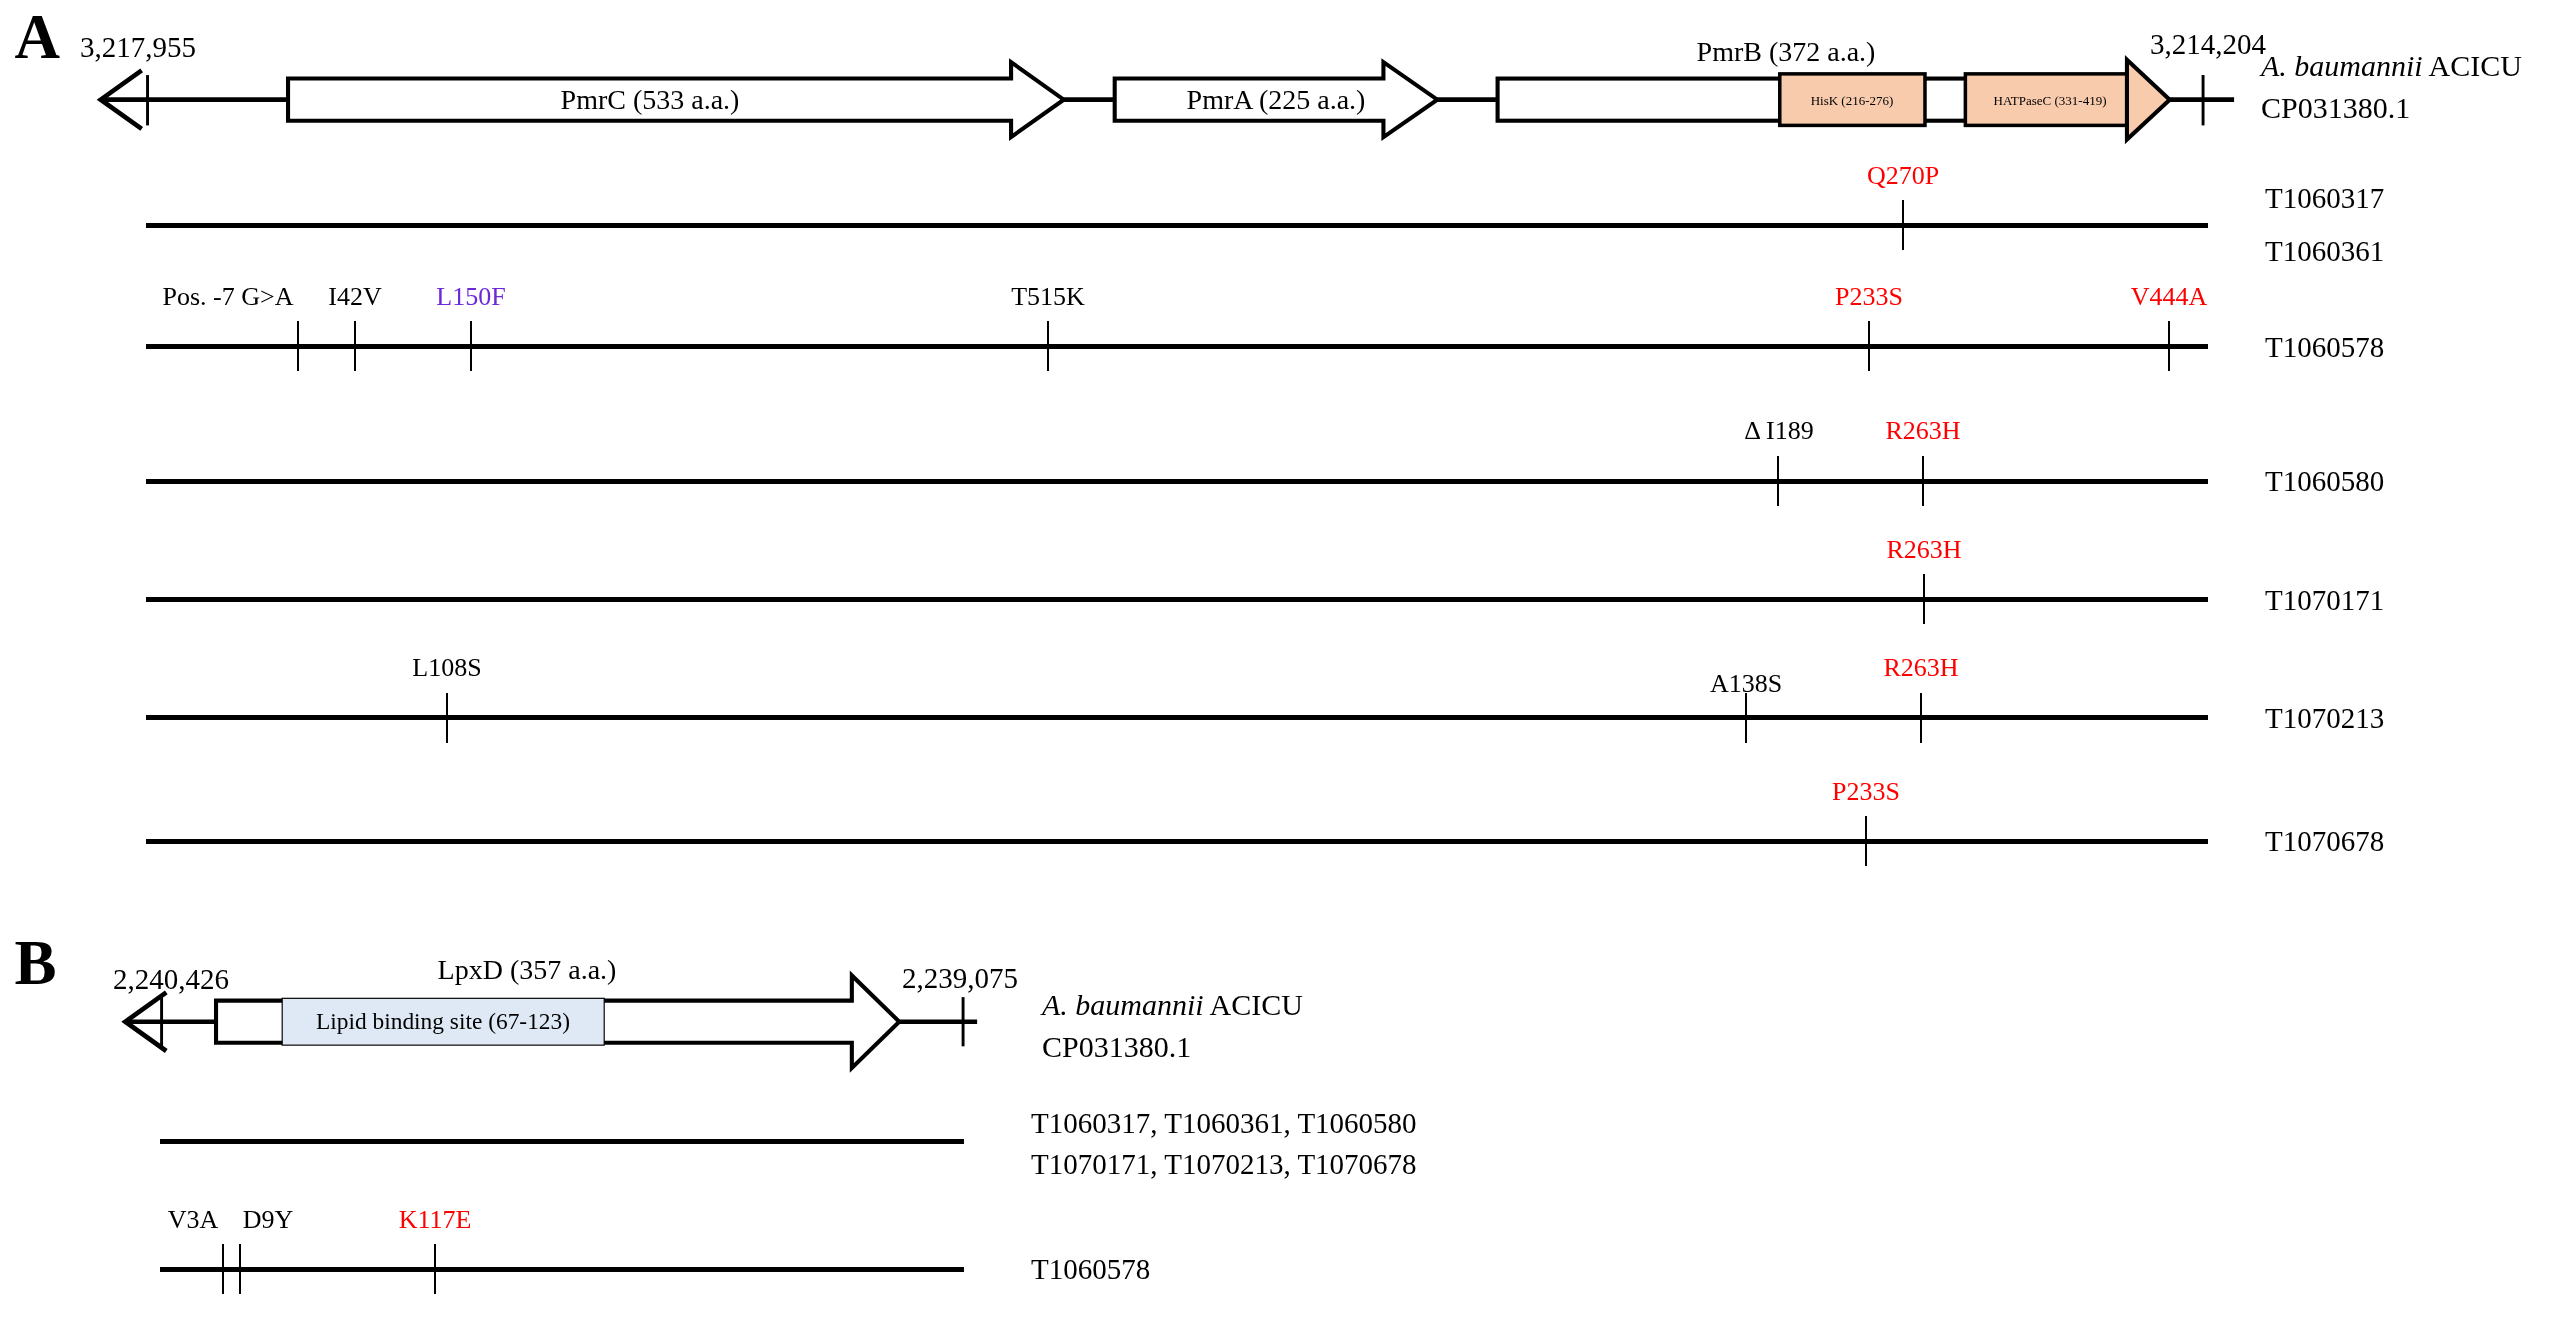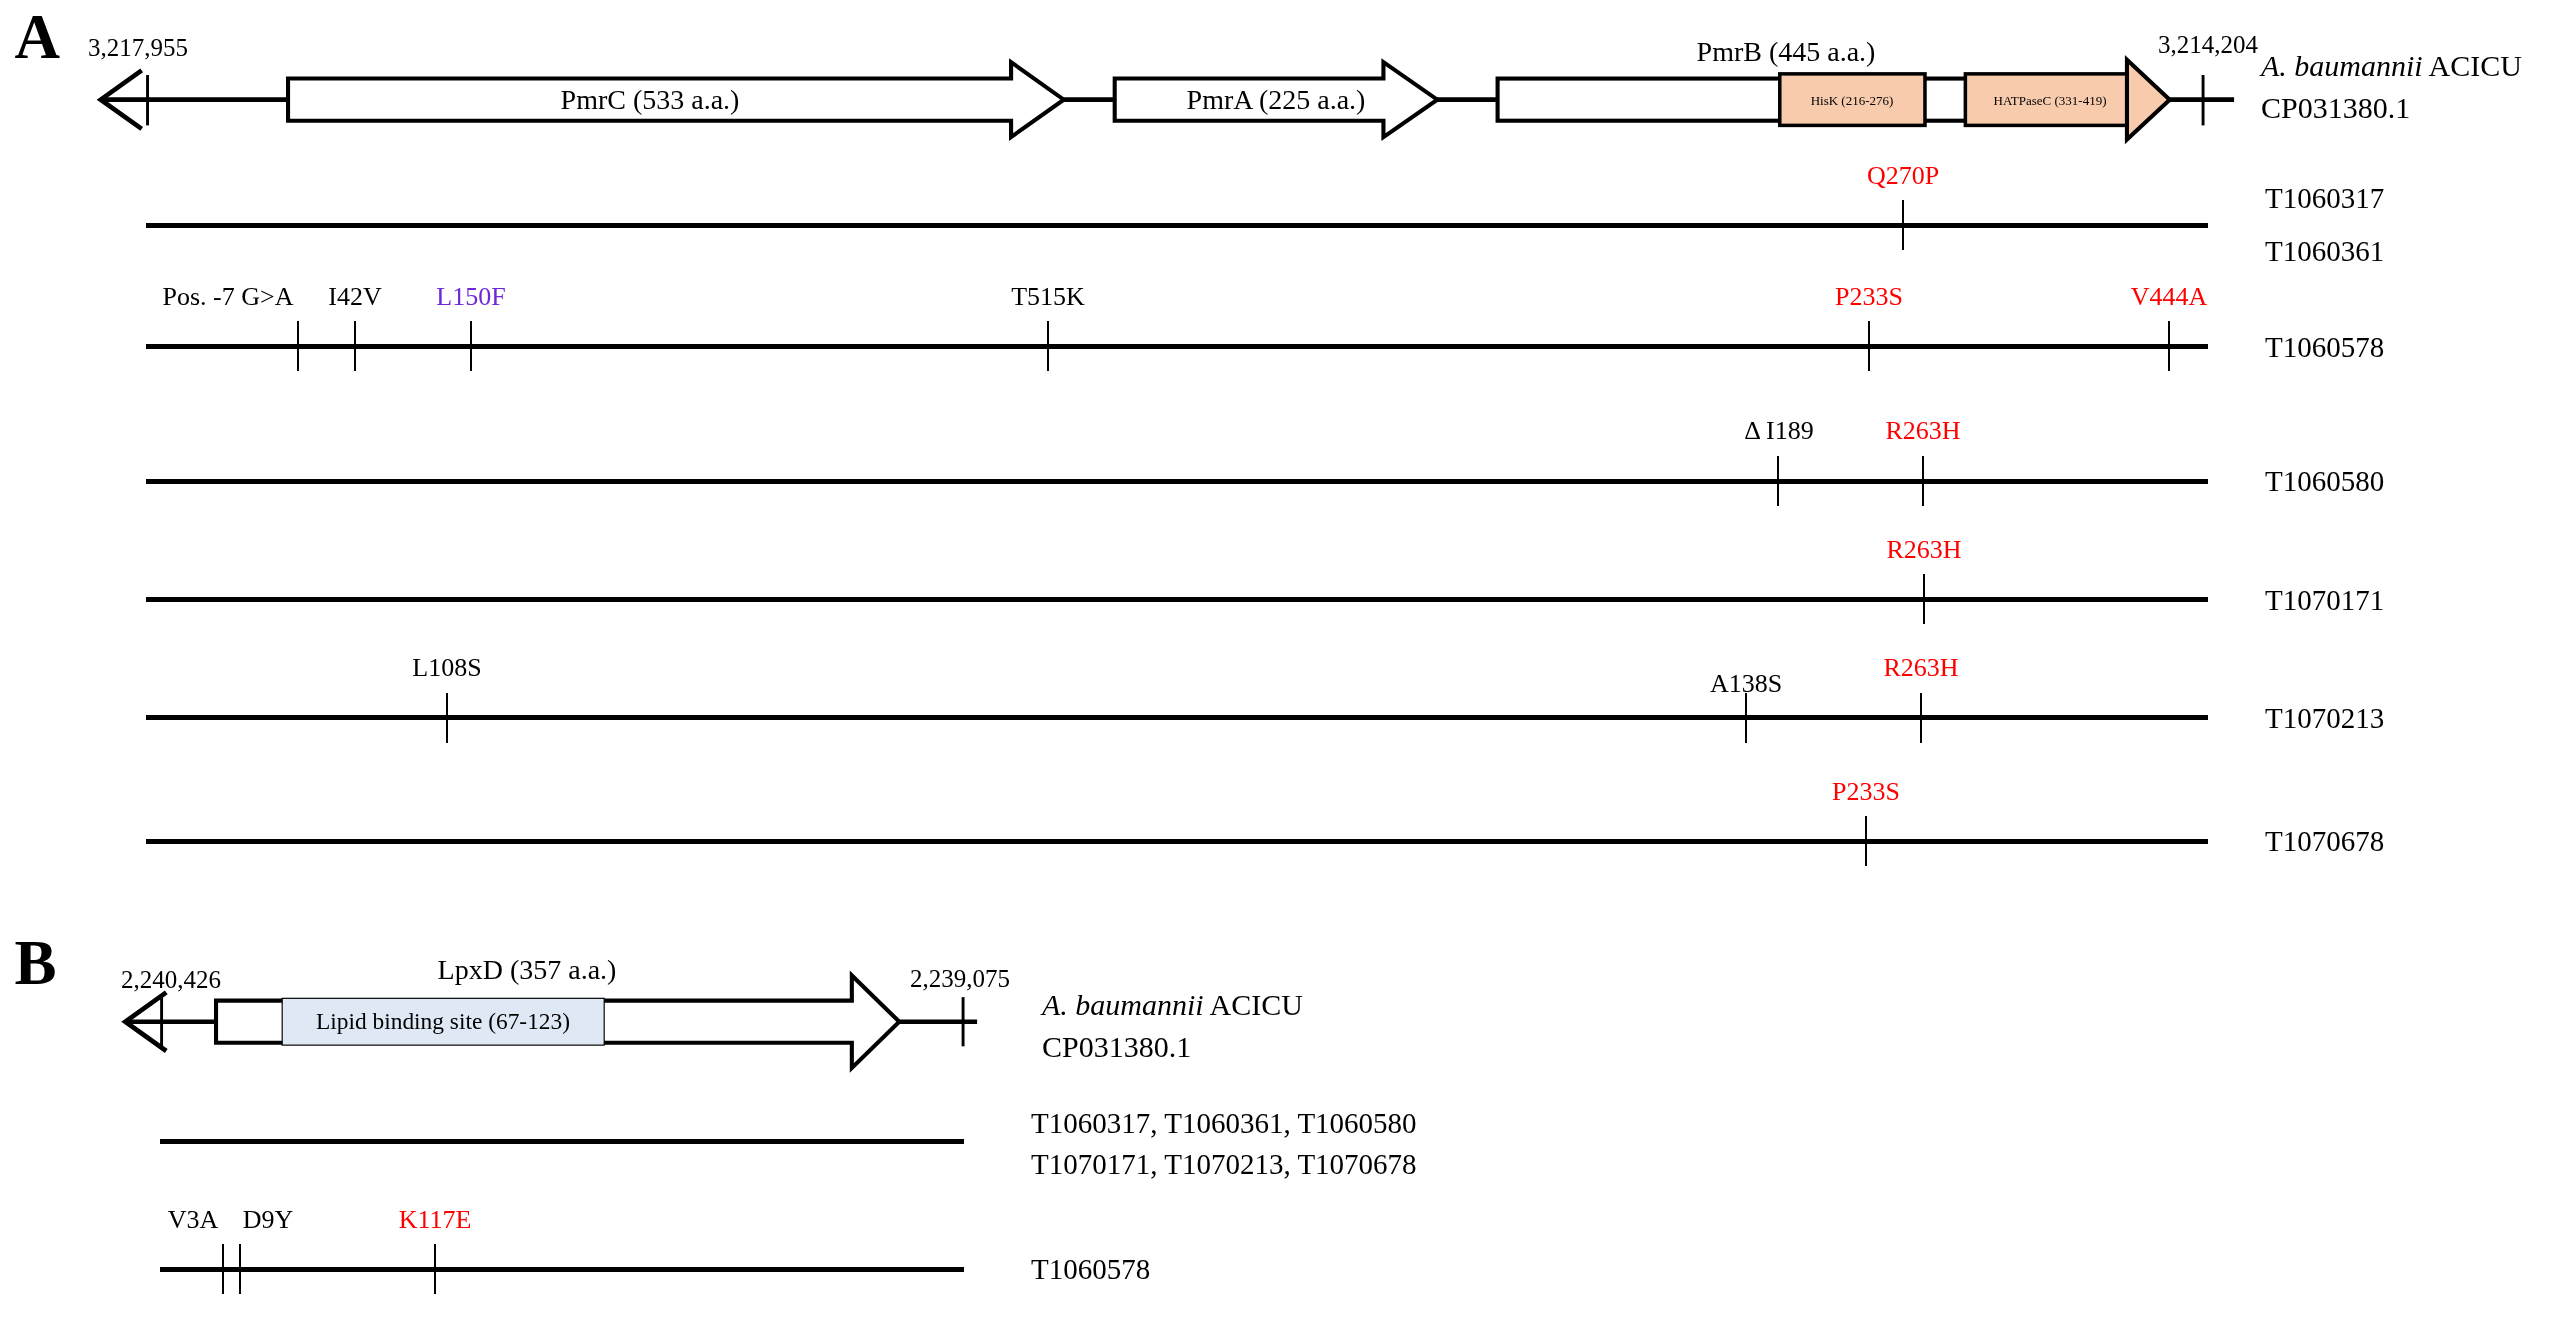--- a/index.html
+++ b/index.html
@@ -5,21 +5,21 @@
   html,body{margin:0;padding:0;background:#ffffff;}
   #canvas{
     position:relative;width:2576px;height:1321px;background:#ffffff;overflow:hidden;
     font-family:"Liberation Serif","DejaVu Serif",serif;color:#000;
   }
   #shapes{position:absolute;left:0;top:0;width:2576px;height:1321px;}
   .lbl{position:absolute;white-space:nowrap;line-height:1;}
   .c{transform:translate(-50%,-50%);}
   .l{transform:translateY(-50%);}
   .panel-letter{font-size:63px;font-weight:bold;}
-  .coord{font-size:25px;}
+  .coord{font-size:29px;}
   .gene-name{font-size:28px;}
   .domain-name{font-size:13px;}
   .ref{font-size:30px;}
   .ref .it{font-style:italic;}
   .strain-name{font-size:29px;}
   .mut{font-size:26px;}
   .strain-line{position:absolute;background:#000;height:5.3px;}
   .tick{position:absolute;background:#000;width:2.3px;height:50px;}
 </style>
 </head>
@@ -52,21 +52,21 @@
     <rect x="482" y="1705" width="550" height="80" style="fill:var(--light_blue,#DEE9F5)" stroke="#000" stroke-width="2"></rect>
   </svg>
 
   <div class="lbl panel-letter" style="left:14.6px;top:5.9px">A</div>
   <div class="lbl panel-letter" style="left:14.6px;top:932px">B</div>
 
   <div class="lbl coord c" style="left:138px;top:47px">3,217,955</div>
   <div class="lbl coord c" style="left:2208px;top:44px">3,214,204</div>
   <div class="lbl gene-name c" style="left:650px;top:100px">PmrC (533 a.a.)</div>
   <div class="lbl gene-name c" style="left:1276px;top:100px">PmrA (225 a.a.)</div>
-  <div class="lbl gene-name c" style="left:1786px;top:52px">PmrB (445 a.a.)</div>
+  <div class="lbl gene-name c" style="left:1786px;top:52px">PmrB (372 a.a.)</div>
   <div class="lbl domain-name c" style="left:1852px;top:100px">HisK (216-276)</div>
   <div class="lbl domain-name c" style="left:2050px;top:100px">HATPaseC (331-419)</div>
   <div class="lbl ref l" style="left:2261px;top:66px"><span class="it">A. baumannii</span> <span>ACICU</span></div>
   <div class="lbl ref l" style="left:2261px;top:108px">CP031380.1</div>
 
   <div class="lbl coord c" style="left:171px;top:979px">2,240,426</div>
   <div class="lbl coord c" style="left:960px;top:978px">2,239,075</div>
   <div class="lbl gene-name c" style="left:527px;top:970px">LpxD (357 a.a.)</div>
   <div class="lbl domain-name c" style="left:443px;top:1022px;font-size:23.4px">Lipid binding site (67-123)</div>
   <div class="lbl ref l" style="left:1042px;top:1005px"><span class="it">A. baumannii</span> <span>ACICU</span></div>

